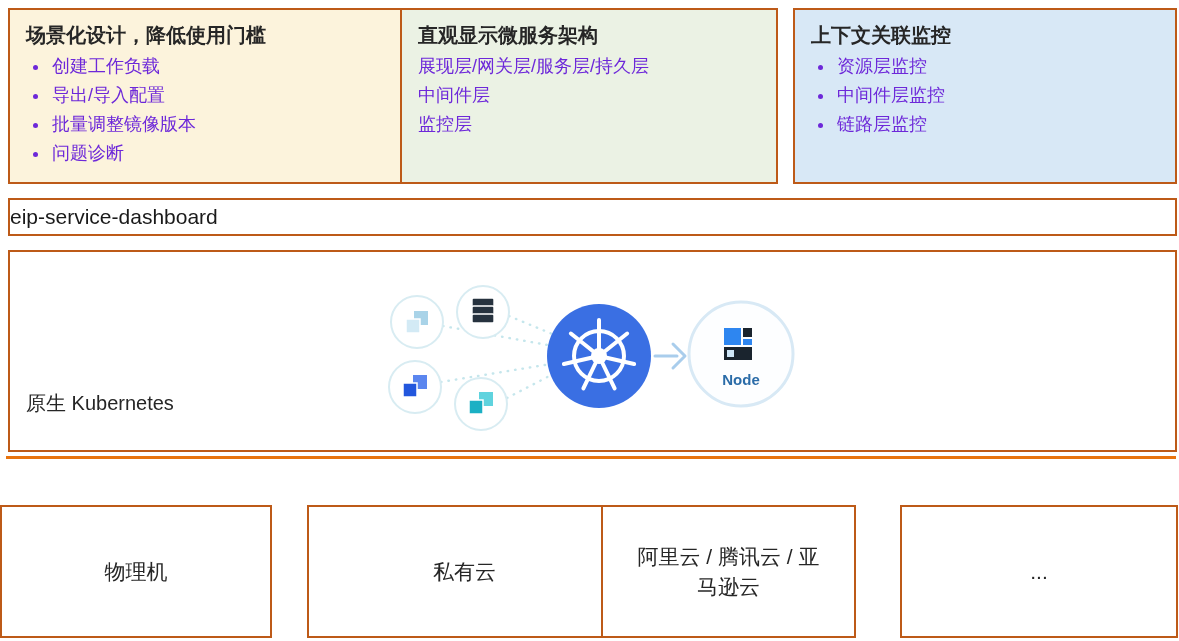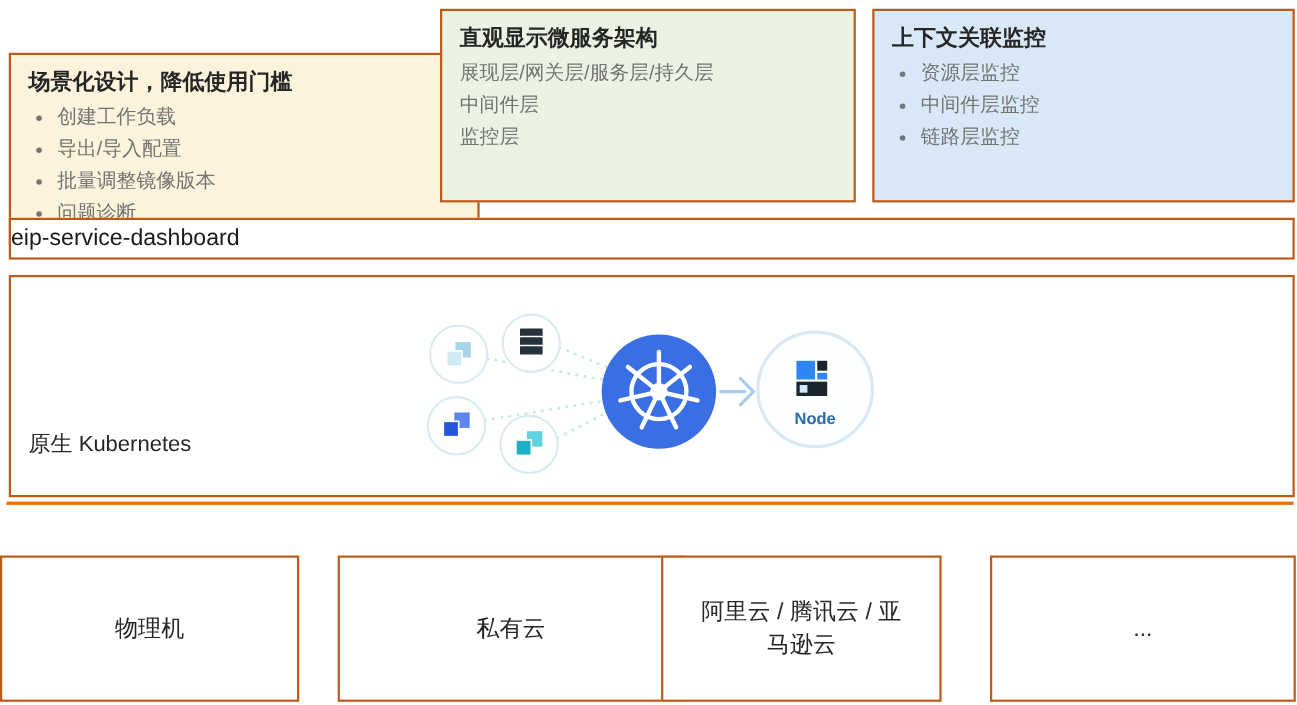--- a/index.html
+++ b/index.html
@@ -6,24 +6,24 @@
   html,body { background:#ffffff; }
   body { font-family:"Liberation Sans","DejaVu Sans",sans-serif; color:#333; }
   .canvas { position:relative; width:1179px; height:641px; background:#ffffff; overflow:hidden; }
 
   .box { position:absolute; border:2px solid #bd5a18; background:#ffffff; }
 
   
   .top-box { top:8px; height:176px; padding:10px 14px 10px 16px; }
   .top-box h2 { font-size:20px; font-weight:bold; color:#262626; line-height:30px; margin-bottom:2px; }
   .top-box ul { list-style:none; }
-  .top-box li { font-size:18px; color:#737373; line-height:29px; }
+  .top-box li { font-size:18px; color:#6d28d9; line-height:29px; }
   ul.bulleted { list-style:disc outside; padding-left:24px; }
   ul.bulleted li { padding-left:2px; }
-  .panel-1 { left:8px;   width:428px; background:#fcf3dc;margin-top:40px; }
+  .panel-1 { left:8px;   width:428px; background:#fcf3dc; }
   .panel-2 { left:400px; width:378px; background:#ebf2e4; }
   .panel-3 { left:793px; width:384px; background:#d8e8f6; }
 
   
   .dashboard-bar { top:198px; left:8px; width:1169px; height:38px;
                    display:flex; align-items:center; justify-content:flex-start;
                    font-size:21px; color:#1a1a1a; }
 
   
   .k8s-box { top:250px; left:8px; width:1169px; height:202px; }

